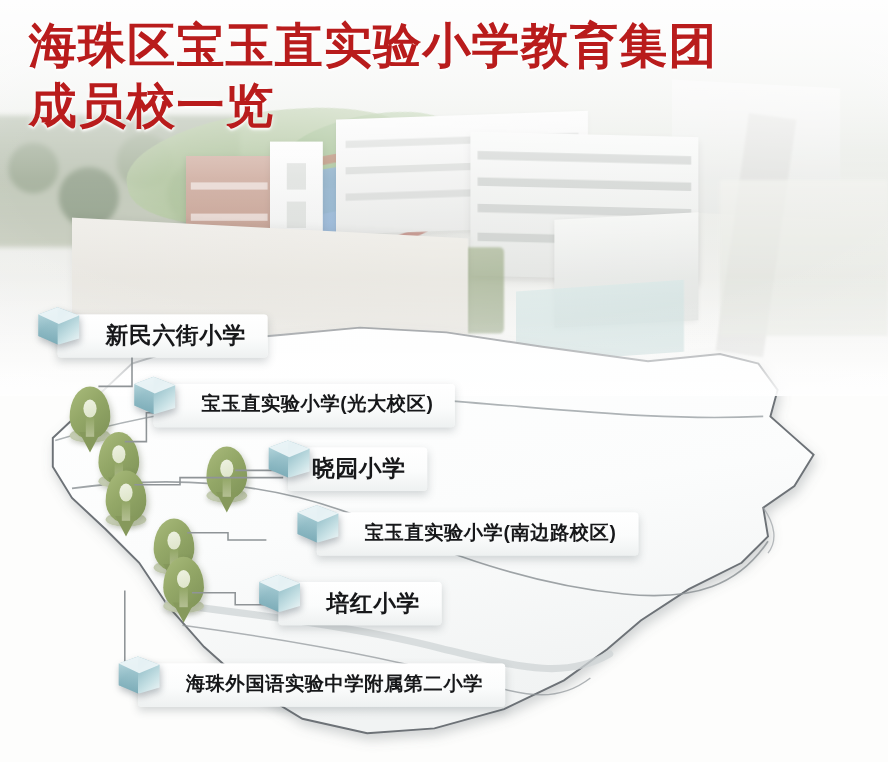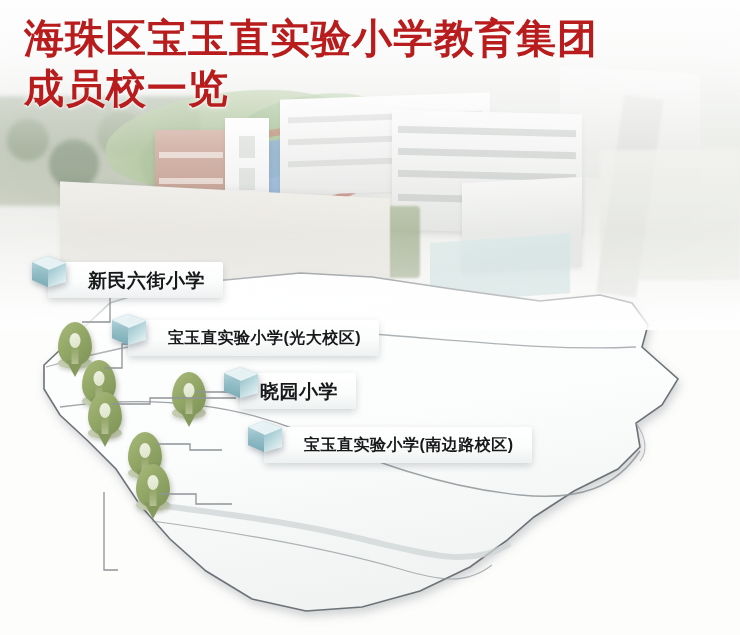--- a/index.html
+++ b/index.html
@@ -341,15 +341,31 @@
 
   <div class="chip big" style="left:232px;top:427px;margin-left:32px;">
     <svg class="ribbon" viewBox="0 0 46 40">
       <path d="M6 9 L22 3 L40 10 L40 29 L23 34 L6 27 Z" fill="url(#rg1)"></path>
       <path d="M6 9 L22 3 L22 34 L6 27 Z" fill="url(#rg1b)" opacity=".85"></path>
       <path d="M22 3 L40 10 L23 17 L6 9 Z" fill="#eef6f8" opacity=".9"></path>
     </svg>
     <span class="txt">宝玉直实验小学(南边路校区)</span>
   </div>
 
-
+  <div class="chip" style="left:232px;top:485px;">
+    <svg class="ribbon" viewBox="0 0 46 40">
+      <path d="M6 9 L22 3 L40 10 L40 29 L23 34 L6 27 Z" fill="url(#rg1)"></path>
+      <path d="M6 9 L22 3 L22 34 L6 27 Z" fill="url(#rg1b)" opacity=".85"></path>
+      <path d="M22 3 L40 10 L23 17 L6 9 Z" fill="#eef6f8" opacity=".9"></path>
+    </svg>
+    <span class="txt">培红小学</span>
+  </div>
+
+  <div class="chip big" style="left:115px;top:553px;">
+    <svg class="ribbon" viewBox="0 0 46 40">
+      <path d="M6 9 L22 3 L40 10 L40 29 L23 34 L6 27 Z" fill="url(#rg1)"></path>
+      <path d="M6 9 L22 3 L22 34 L6 27 Z" fill="url(#rg1b)" opacity=".85"></path>
+      <path d="M22 3 L40 10 L23 17 L6 9 Z" fill="#eef6f8" opacity=".9"></path>
+    </svg>
+    <span class="txt">海珠外国语实验中学附属第二小学</span>
+  </div>
 
 </div>
 
 </body></html>

